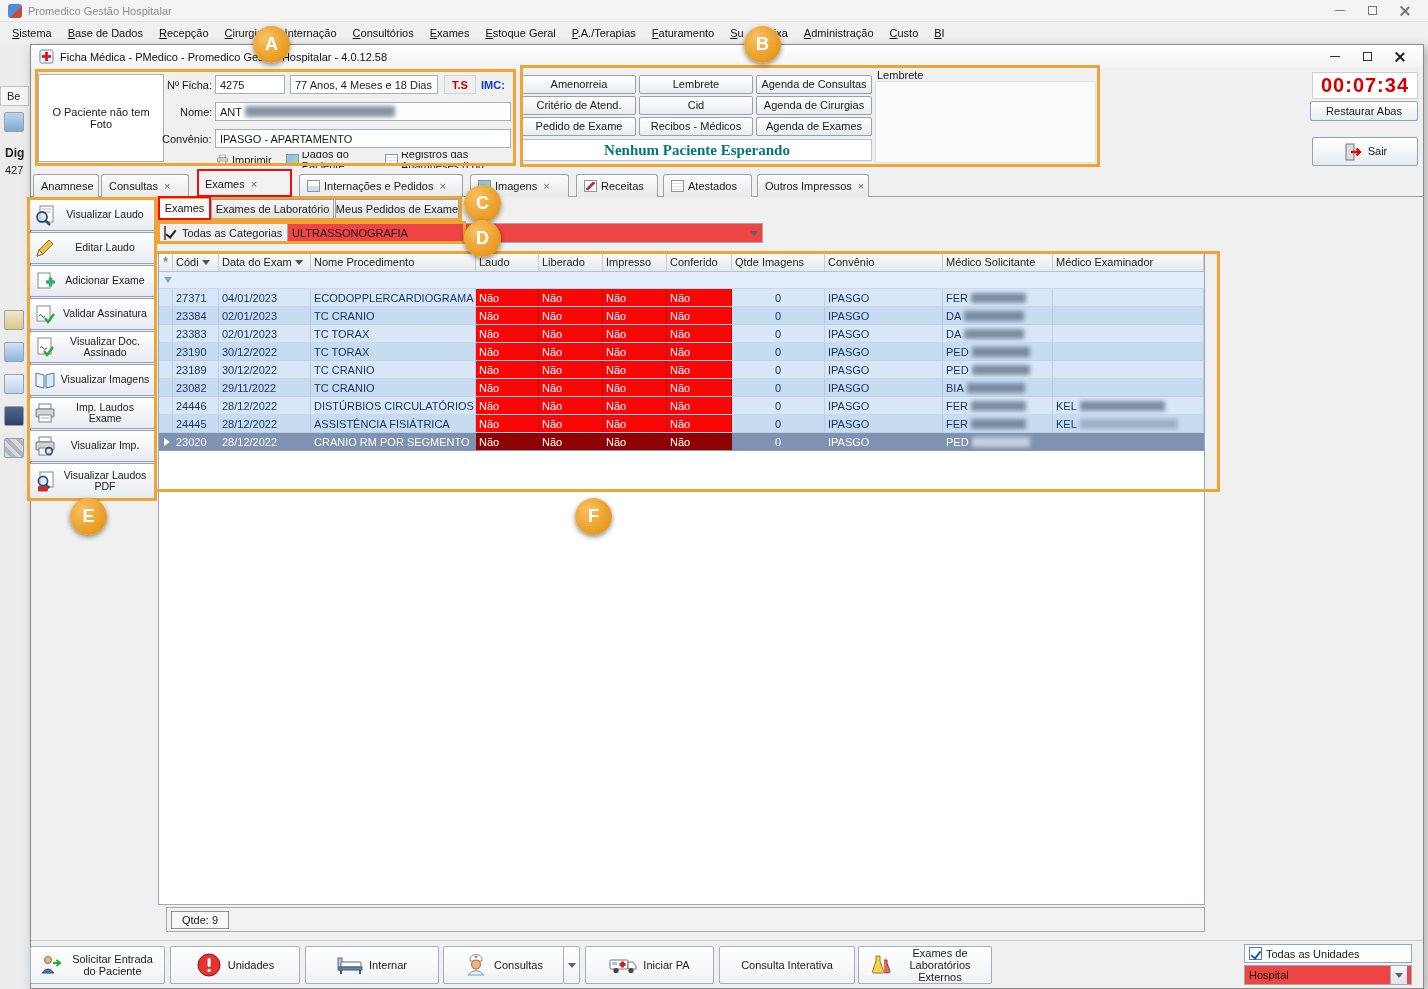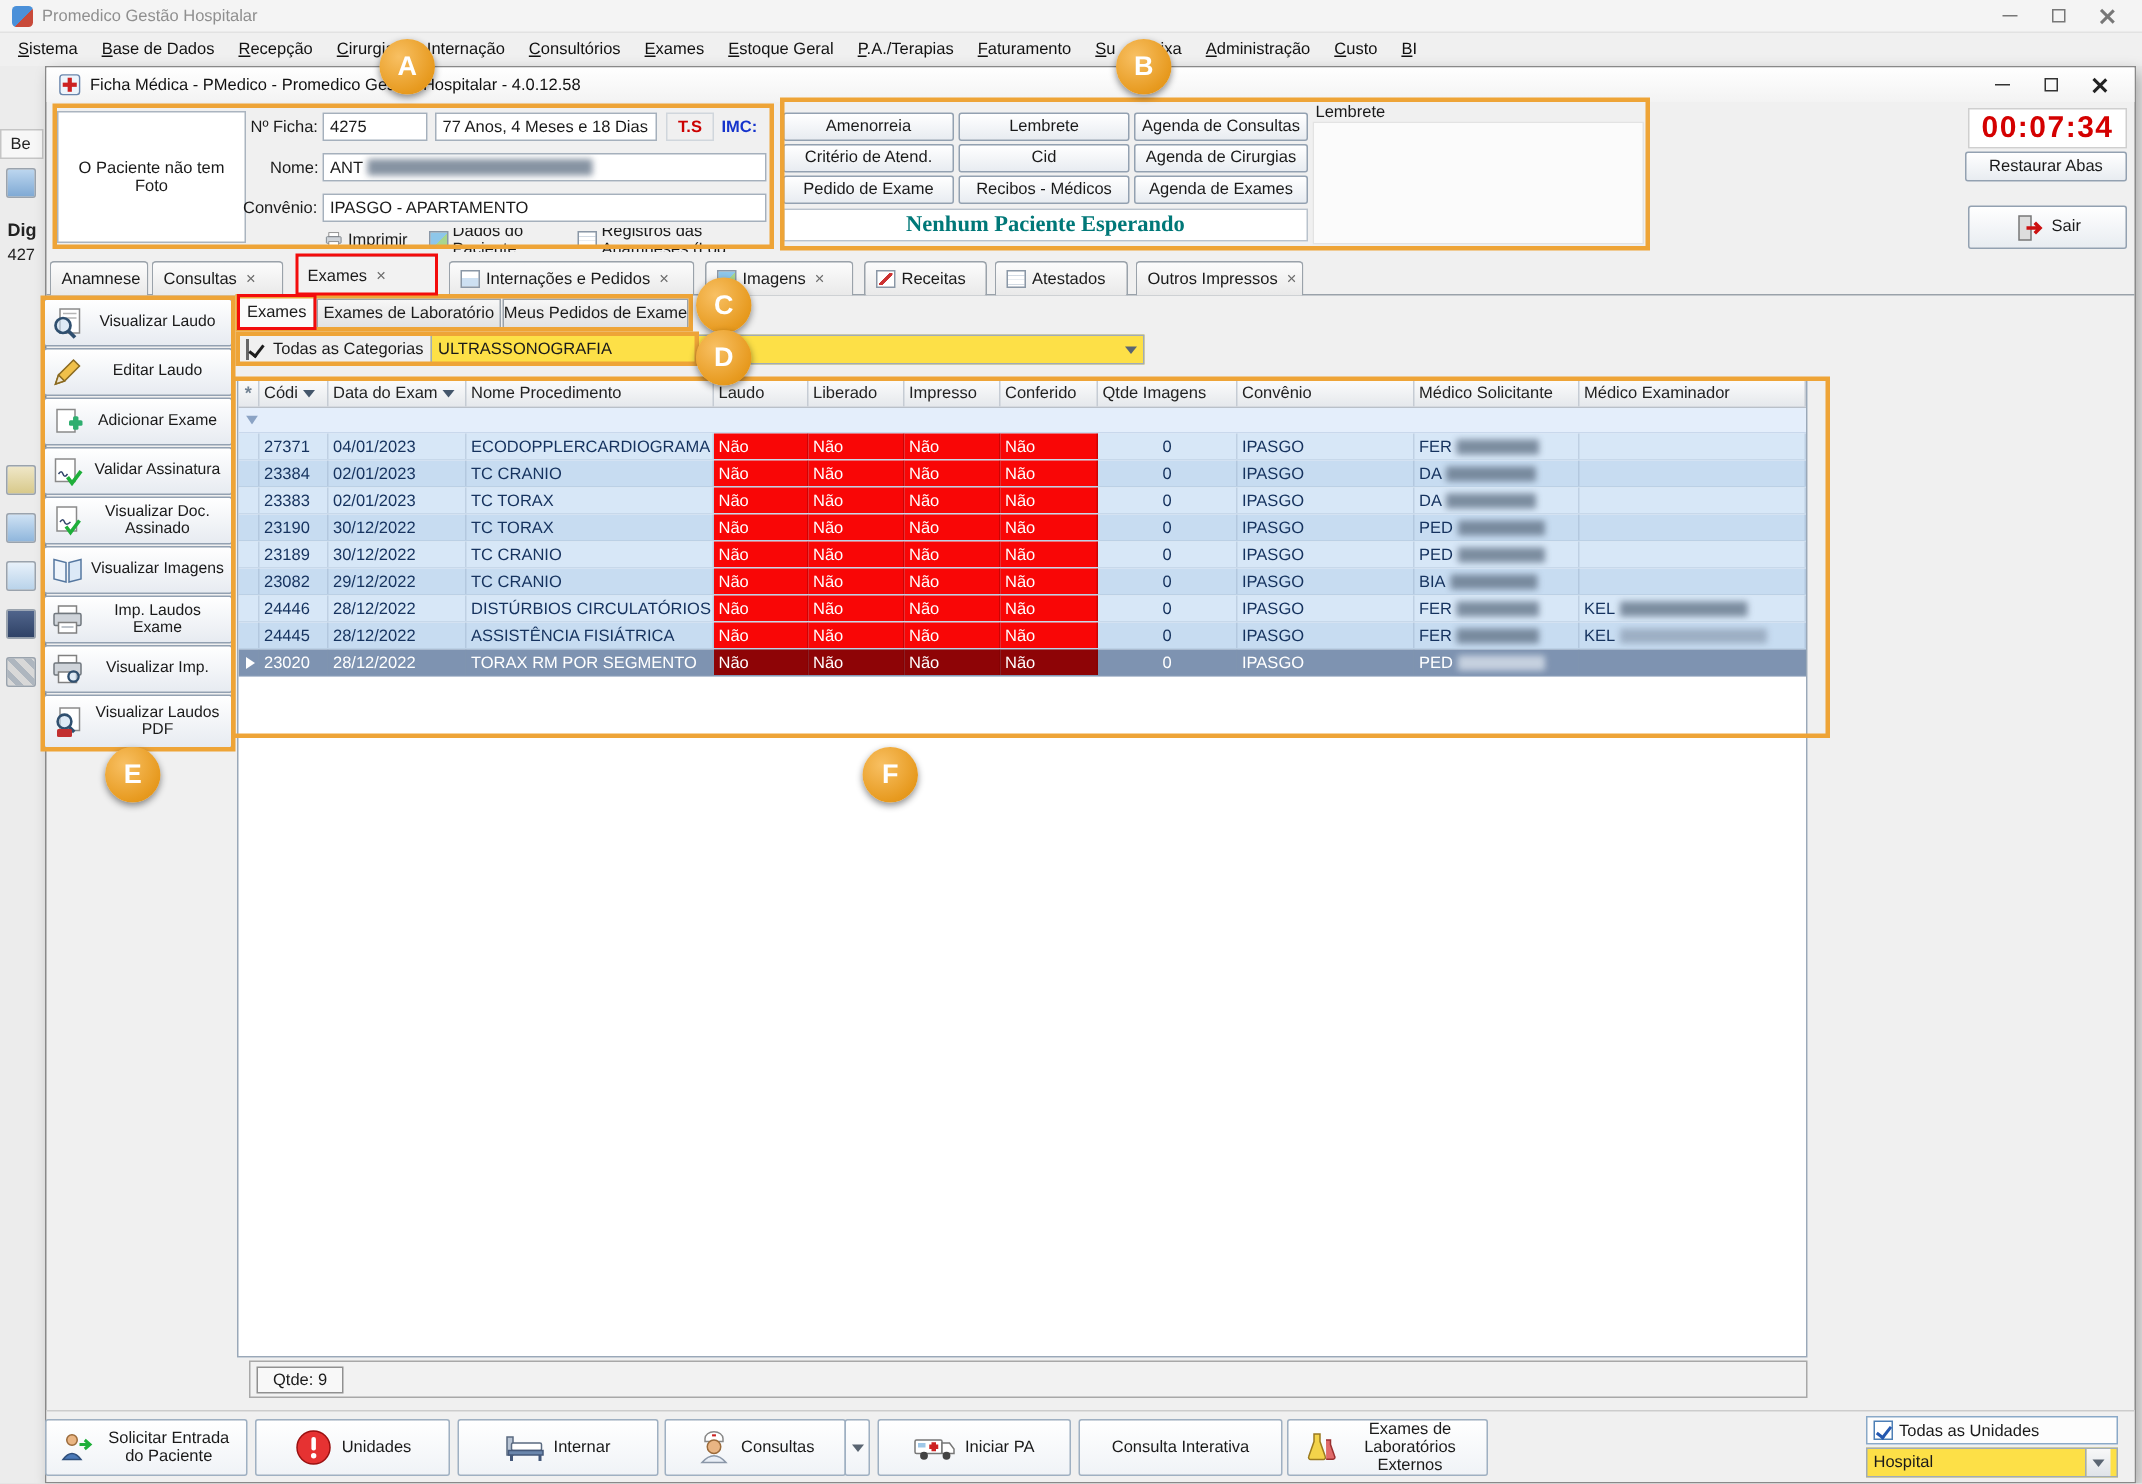--- a/index.html
+++ b/index.html
@@ -44,21 +44,21 @@
 .mi-rx{background:#fff;position:relative}
 .mi-rx::after{content:"";position:absolute;inset:1px;background:linear-gradient(135deg,transparent 40%,#cc3333 40%,#cc3333 60%,transparent 60%)}
 .mi-doc{background:repeating-linear-gradient(#ffffff,#ffffff 2px,#bcc8d6 3px)}
 .stab{position:absolute;display:flex;align-items:center;justify-content:center;padding:0 8px;height:20px;background:linear-gradient(#f7f7f7,#e2e2e2);border:1px solid #9aa2aa;white-space:nowrap;z-index:2}
 .stab.sel{background:#fbfbfb;height:22px;top:197px !important;z-index:3}
 
 .cb{position:relative;width:13px;height:13px;background:#fff;border:1px solid #666;flex:none}
 .cb.checked::after{content:"";position:absolute;left:3px;top:0.5px;width:4px;height:8px;border:solid #1d1d1d;border-width:0 2px 2px 0;transform:rotate(38deg)}
 .cb.blue{border-color:#4d7fb5}
 .cb.blue.checked::after{border-color:#2458b0}
-.combo{position:absolute;background:#fde047;border:1px solid #a0abb8;display:flex;align-items:center;padding:0 4px;overflow:hidden;white-space:nowrap}
+.combo{position:absolute;background:#ef4444;border:1px solid #a0abb8;display:flex;align-items:center;padding:0 4px;overflow:hidden;white-space:nowrap}
 .carrow{width:0;height:0;border-left:4px solid transparent;border-right:4px solid transparent;border-top:5px solid #5a6572;flex:none}
 .dd-btn{margin-left:auto;width:17px;align-self:stretch;background:linear-gradient(#f8f8f8,#dfe3e8);border-left:1px solid #a0abb8;display:flex;align-items:center;justify-content:center}
 
 .sidebtn{position:absolute;left:29px;width:126px;height:32px;display:flex;align-items:center;gap:2px;padding:0 3px;background:linear-gradient(#ffffff,#e7ebf1);border:1px solid #93a1b2;border-radius:2px}
 .sidebtn .cap{flex:1;text-align:center;font-size:10.5px;line-height:1.08}
 .sico{width:24px;height:24px;flex:none;display:flex;align-items:center;justify-content:center}
 
 .grid{position:absolute;left:158px;top:252px;width:1047px;height:653px;background:#fff;border:1px solid #9aa8b8;display:flex;flex-direction:column;overflow:hidden}
 .g-head{display:flex;height:19px;background:linear-gradient(#fcfcfc,#e5e8ec);border-bottom:1px solid #b9c0c9;flex:none;color:#222}
 .g-head .cell{border-right:1px solid #c6ccd4}
@@ -567,21 +567,21 @@
             <span class="blur" style="width:58px"></span>
           </div>
         <div class="cell c11">
             <span></span>
           </div>
       </div>
 
       <div class="g-row">
         <div class="cell c0"></div>
         <div class="cell c1">23082</div>
-        <div class="cell c2">29/12/2022</div>
+        <div class="cell c2">29/11/2022</div>
         <div class="cell c3">TC CRANIO</div>
         <div class="cell c4 nao">Não</div>
         <div class="cell c5 nao">Não</div>
         <div class="cell c6 nao">Não</div>
         <div class="cell c7 nao">Não</div>
         <div class="cell c8 ctr">0</div>
         <div class="cell c9">IPASGO</div>
         <div class="cell c10">
             <span>BIA</span>
             <span class="blur" style="width:58px"></span>
@@ -632,21 +632,21 @@
             <span class="blur" style="width:98px;background:#8fa0b5"></span>
           </div>
       </div>
 
       <div class="g-row sel">
         <div class="cell c0">
             <span class="marker"></span>
           </div>
         <div class="cell c1">23020</div>
         <div class="cell c2">28/12/2022</div>
-        <div class="cell c3">TORAX RM POR SEGMENTO</div>
+        <div class="cell c3">CRANIO RM POR SEGMENTO</div>
         <div class="cell c4 nao">Não</div>
         <div class="cell c5 nao">Não</div>
         <div class="cell c6 nao">Não</div>
         <div class="cell c7 nao">Não</div>
         <div class="cell c8 ctr">0</div>
         <div class="cell c9">IPASGO</div>
         <div class="cell c10">
             <span>PED</span>
             <span class="blur" style="width:58px"></span>
           </div>

